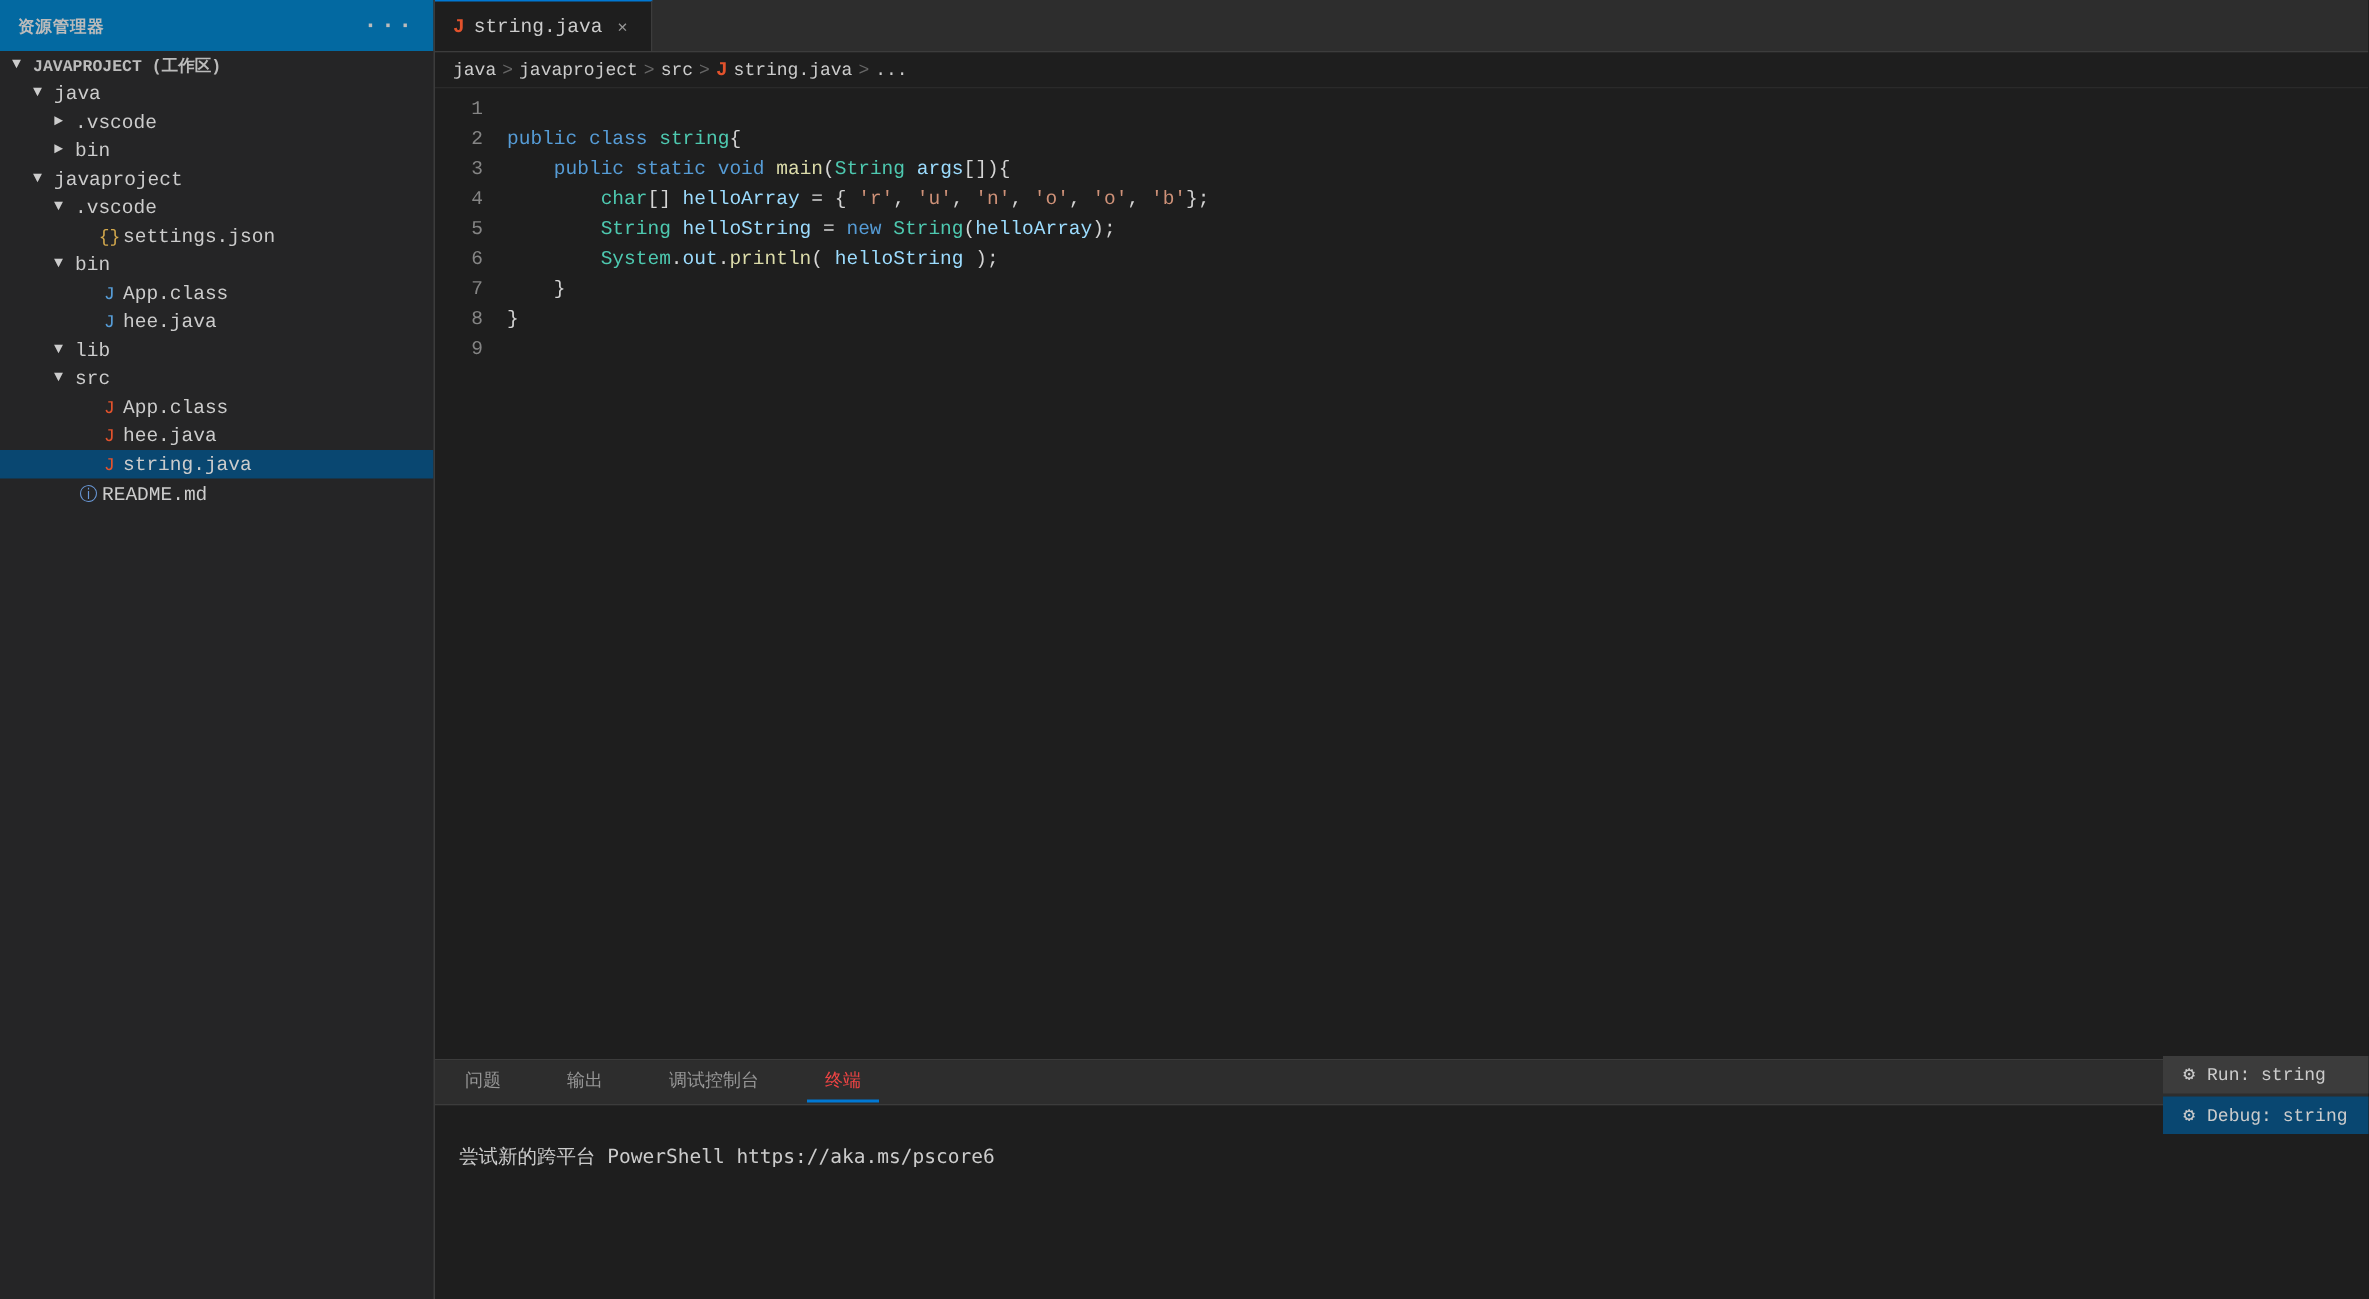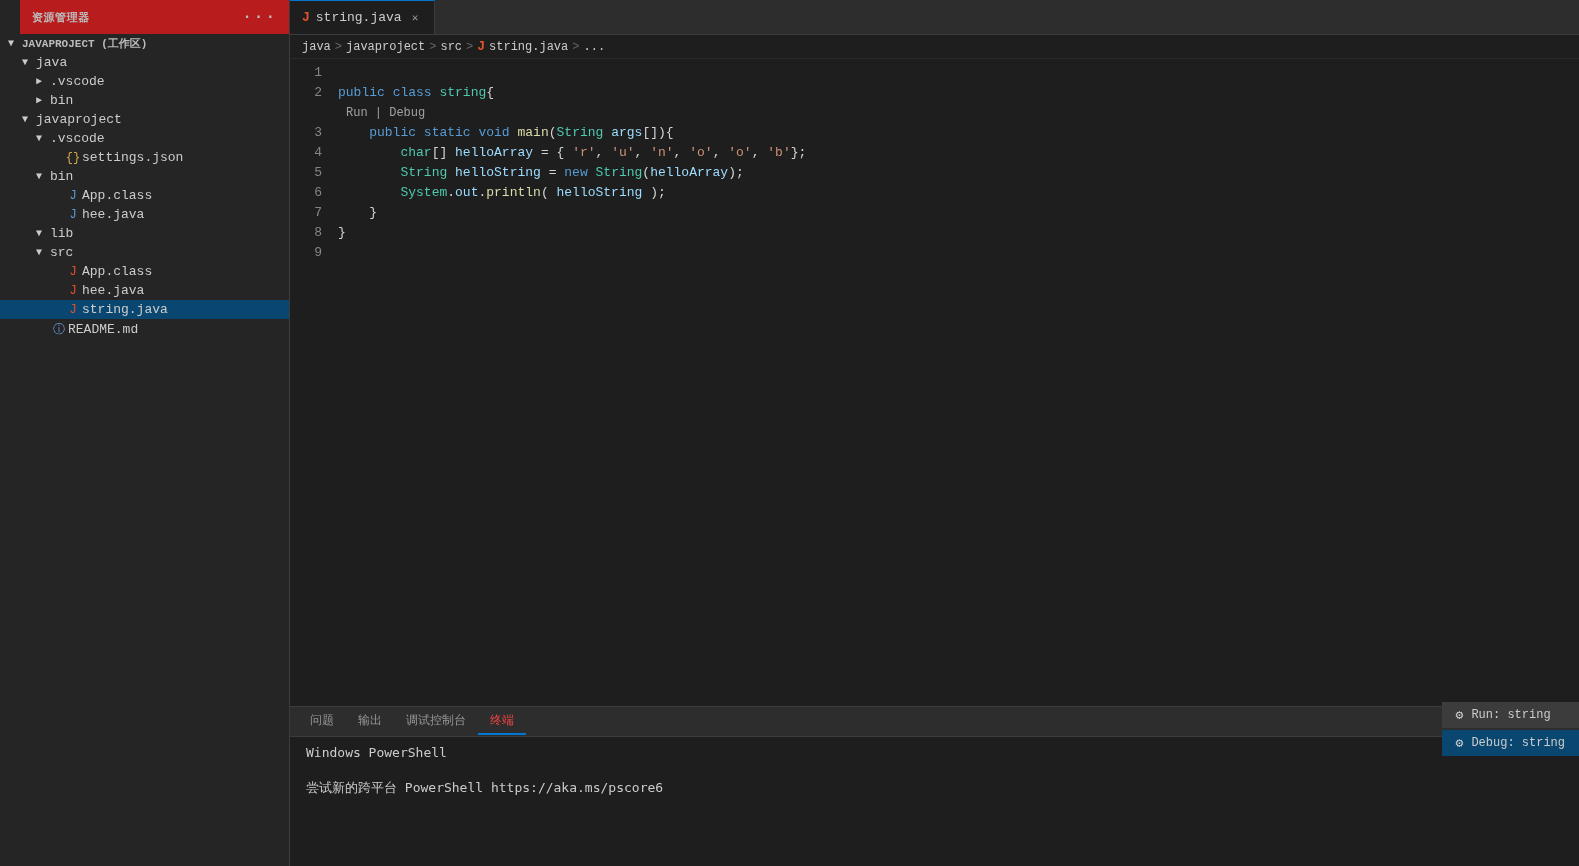--- a/index.html
+++ b/index.html
@@ -29,22 +29,21 @@
     #sidebar-header {
       display: flex;
       align-items: center;
       justify-content: space-between;
       padding: 8px 12px;
       font-size: 11px;
       font-weight: bold;
       text-transform: uppercase;
       color: #bbbbbb;
       letter-spacing: 0.05em;
-      background: #b91c1c;
-      margin-left: 20px;
+      background: #0369a1;
     }
     #sidebar-header .dots {
       font-size: 16px;
       color: #bbbbbb;
       cursor: pointer;
       letter-spacing: 2px;
     }
 
     .tree-item {
       display: flex;
@@ -192,21 +191,21 @@
       flex-direction: column;
       flex-shrink: 0;
     }
     #panel-tabs {
       display: flex;
       align-items: center;
       background: #2d2d2d;
       height: 30px;
       border-bottom: 1px solid #3c3c3c;
       padding: 0 8px;
-      gap: 0;
+      gap: 20px;
       flex-shrink: 0;
     }
     .panel-tab {
       padding: 4px 12px;
       font-size: 12px;
       color: #969696;
       cursor: pointer;
       border-bottom: 2px solid transparent;
     }
     .panel-tab.active {
@@ -375,27 +374,20 @@
     <div class="code-line">
       <span class="line-number">1</span>
       <span class="code-content"></span>
     </div>
 
     <div class="code-line">
       <span class="line-number">2</span>
       <span class="code-content"><span class="kw">public</span> <span class="kw">class</span> <span class="class-name">string</span><span class="punc">{</span></span>
     </div>
 
-    <div class="code-line" style="margin-left:48px;">
-      <span class="run-debug">
-        <span style="color:#a0a0a0;cursor:pointer;">Run</span>
-        <span style="color:#a0a0a0;"> | </span>
-        <span style="color:#a0a0a0;cursor:pointer;">Debug</span>
-      </span>
-    </div>
 
     <div class="code-line">
       <span class="line-number">3</span>
       <span class="code-content">    <span class="kw">public</span> <span class="kw">static</span> <span class="kw">void</span> <span class="fn">main</span><span class="punc">(</span><span class="type">String</span> <span class="var">args</span><span class="punc">[]){</span></span>
     </div>
 
     <div class="code-line">
       <span class="line-number">4</span>
       <span class="code-content">        <span class="type">char</span><span class="punc">[]</span> <span class="var">helloArray</span> <span class="punc">=</span> <span class="punc">{</span> <span class="char">'r'</span><span class="punc">,</span> <span class="char">'u'</span><span class="punc">,</span> <span class="char">'n'</span><span class="punc">,</span> <span class="char">'o'</span><span class="punc">,</span> <span class="char">'o'</span><span class="punc">,</span> <span class="char">'b'</span><span class="punc">};</span></span>
     </div>
@@ -428,21 +420,20 @@
   </div>
 
   <div id="bottom-panel">
     <div id="panel-tabs">
       <div class="panel-tab">问题</div>
       <div class="panel-tab">输出</div>
       <div class="panel-tab">调试控制台</div>
       <div class="panel-tab active">终端</div>
     </div>
     <div id="panel-content">
-      <p>Windows PowerShell</p>
       <p>&nbsp;</p>
       <p>尝试新的跨平台 PowerShell https://aka.ms/pscore6</p>
     </div>
   </div>
 </div>
 
 <div id="run-debug-float">
   <div class="run-btn">
     <span class="gear-icon">⚙</span>
     <span>Run: string</span>

